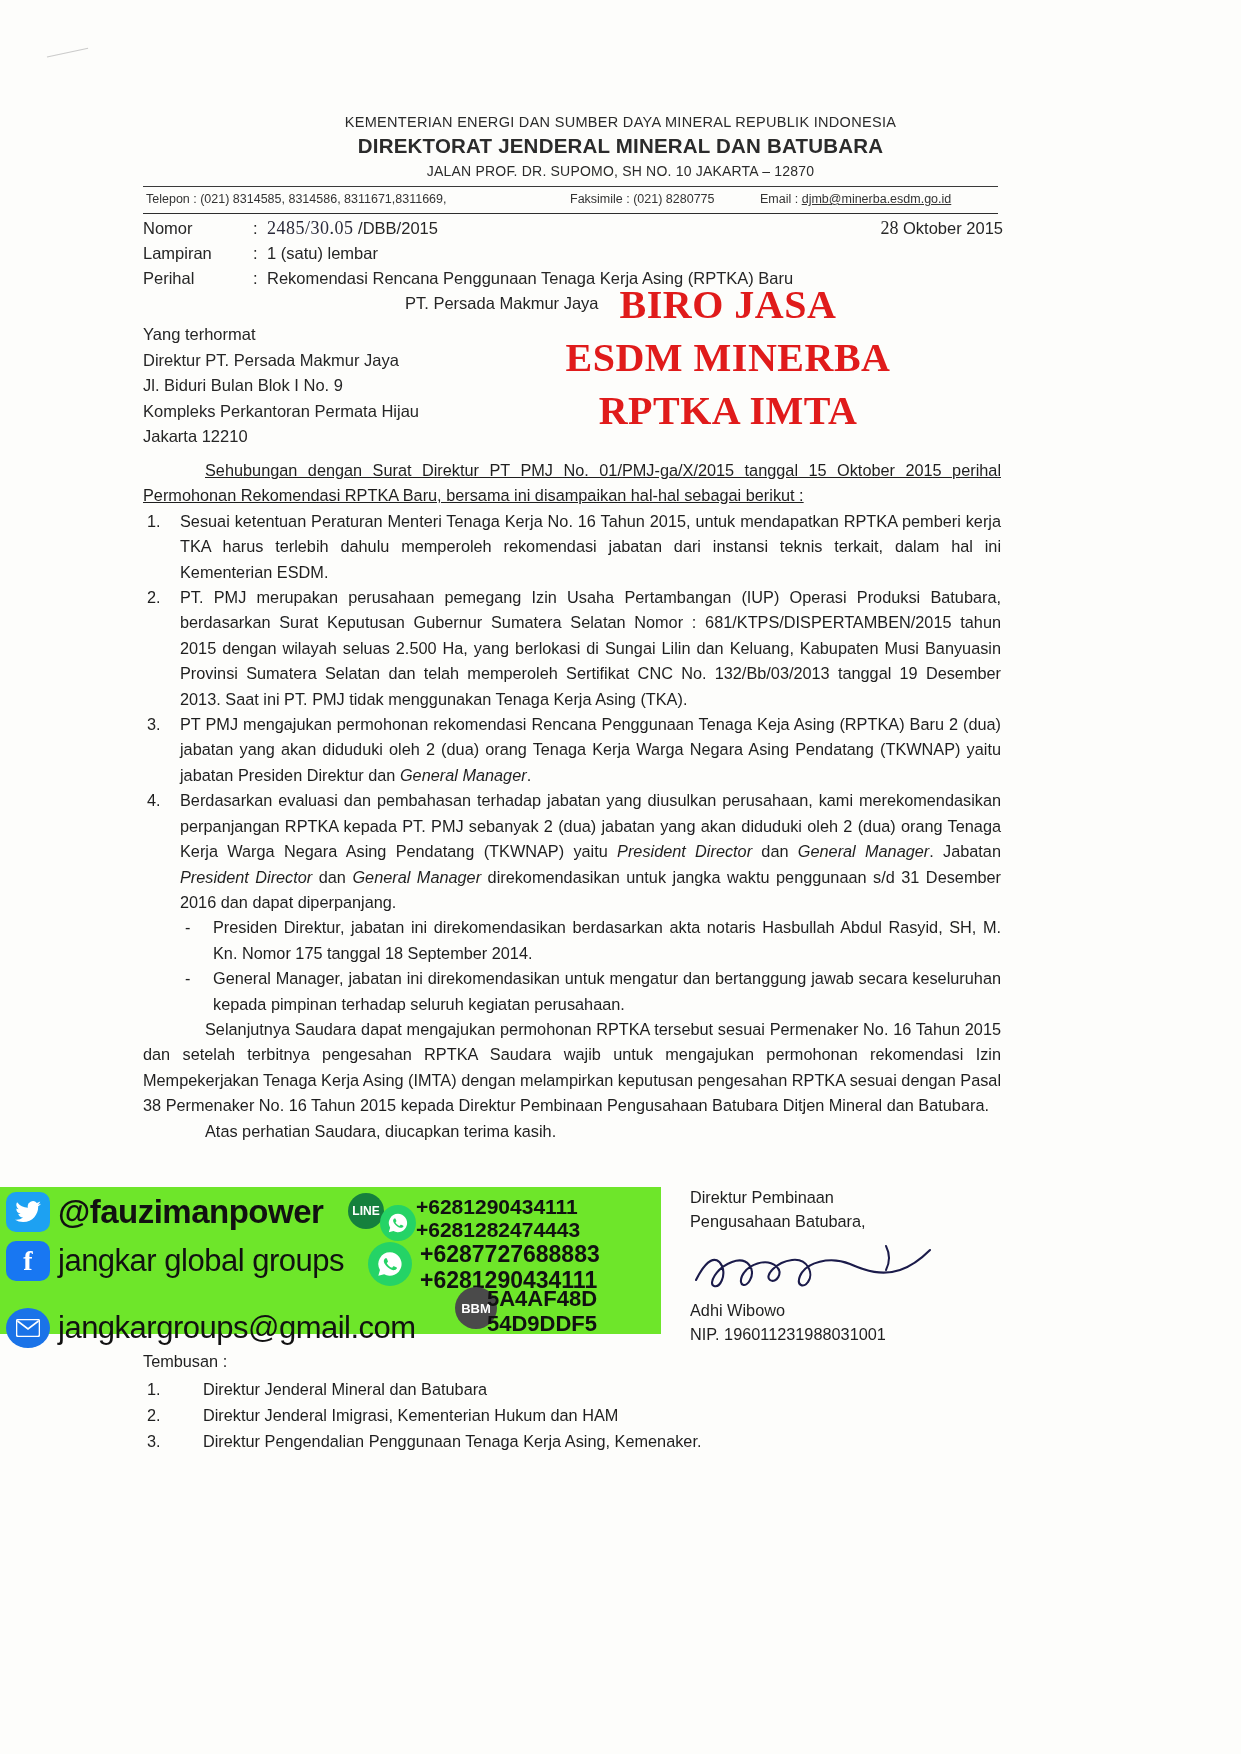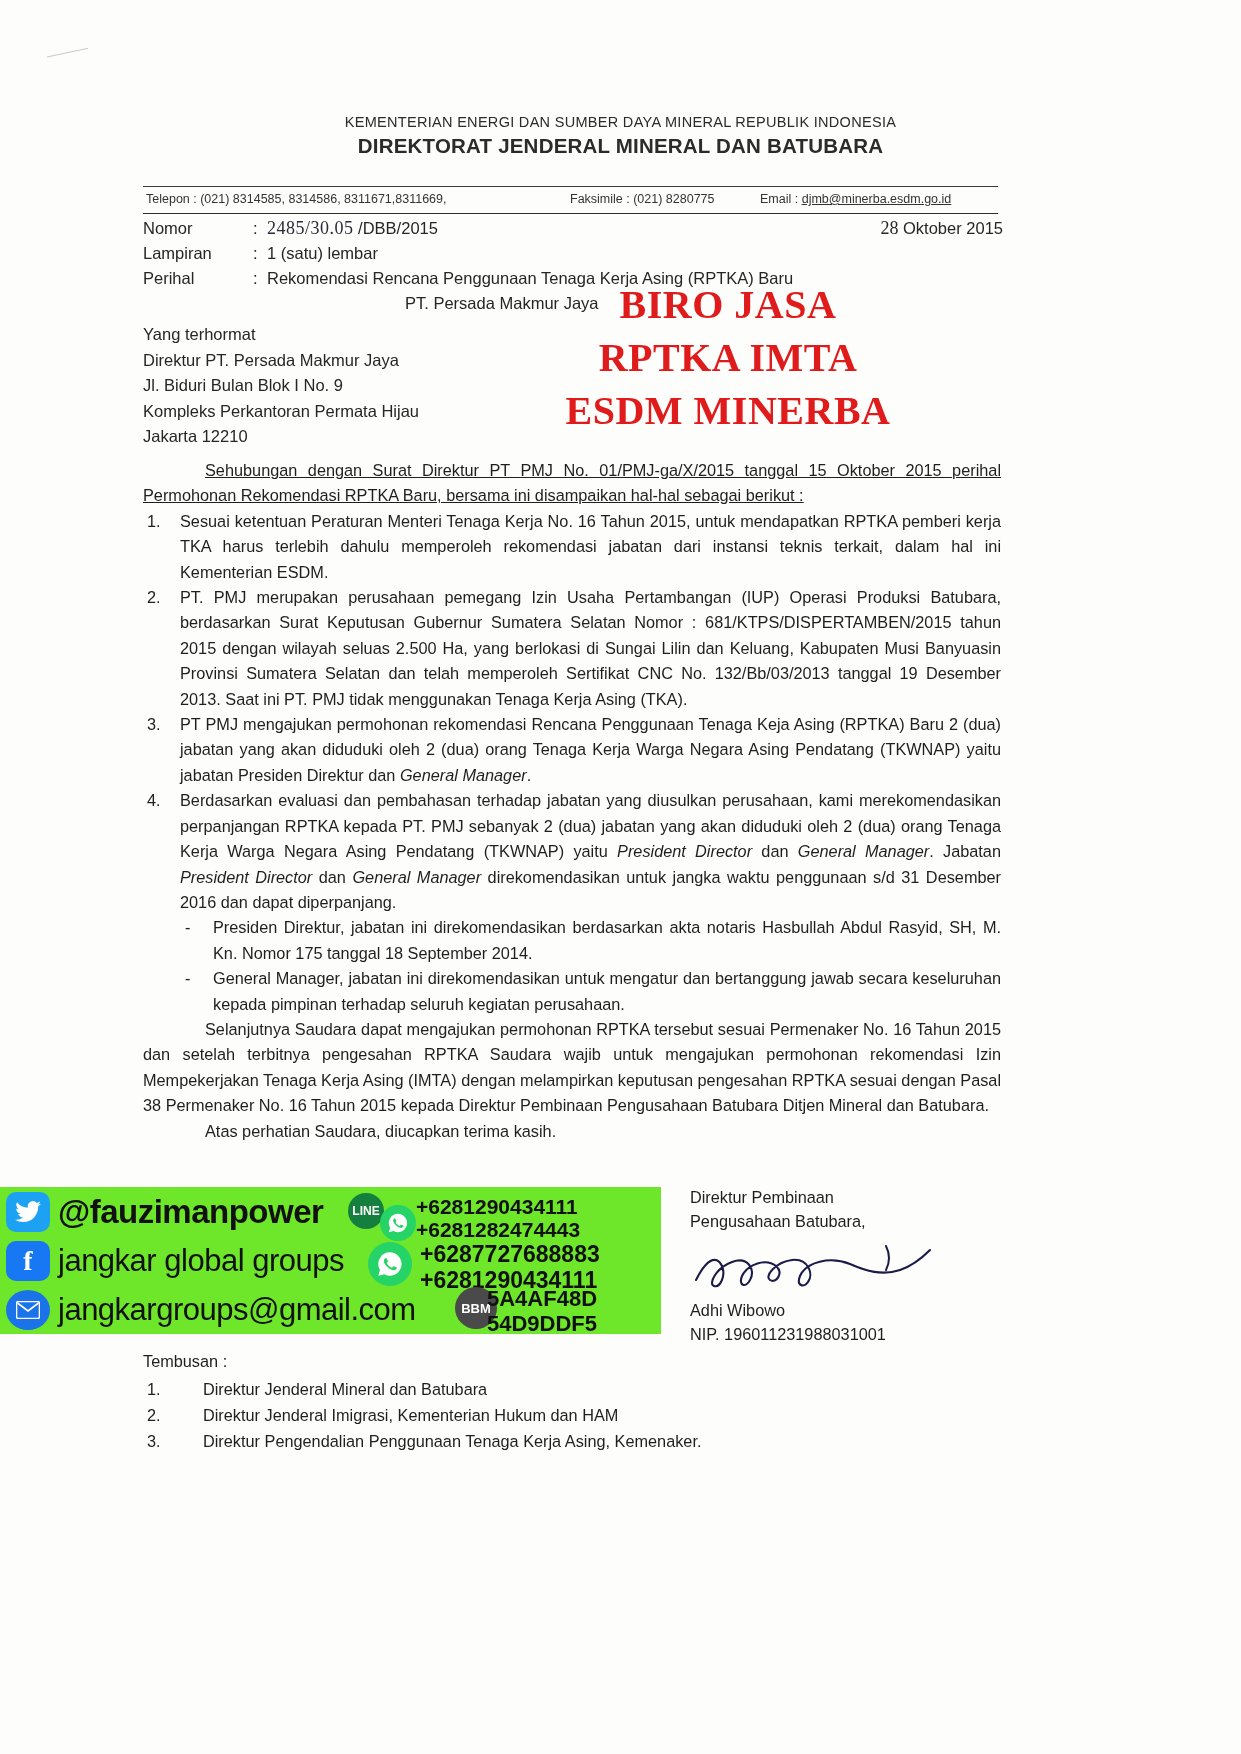--- a/index.html
+++ b/index.html
@@ -101,20 +101,21 @@
 </head>
 <body>
 
 <div class="page">
 
   <div class="scan-mark"></div>
 
   <div class="letterhead">
     <div class="lh-ministry">KEMENTERIAN ENERGI DAN SUMBER DAYA MINERAL REPUBLIK INDONESIA</div>
     <div class="lh-directorate">DIREKTORAT JENDERAL MINERAL DAN BATUBARA</div>
+    <div class="lh-address">JALAN PROF. DR. SUPOMO, SH NO.  10 JAKARTA – 12870</div>
   </div>
 
   <div class="rule top"></div>
   <div class="contactline">
     <span class="tel">Telepon : (021) 8314585, 8314586, 8311671,8311669,</span>
     <span class="fax">Faksimile : (021) 8280775</span>
     <span class="mail"><span>Email : </span><u>djmb@minerba.esdm.go.id</u></span>
   </div>
   <div class="rule bottom"></div>
 
@@ -144,22 +145,22 @@
   <div class="addressee">
     <div>Yang terhormat</div>
     <div>Direktur PT. Persada Makmur Jaya</div>
     <div>Jl. Biduri Bulan Blok I No. 9</div>
     <div>Kompleks Perkantoran Permata Hijau</div>
     <div>Jakarta 12210</div>
   </div>
 
   <div class="watermark">
     <div>BIRO JASA</div>
+    <div>ESDM MINERBA</div>
     <div>RPTKA IMTA</div>
-    <div>ESDM MINERBA</div>
   </div>
 
   <div class="body">
     <p class="intro">Sehubungan dengan Surat Direktur PT PMJ No. 01/PMJ-ga/X/2015 tanggal 15 Oktober 2015 perihal Permohonan Rekomendasi RPTKA Baru, bersama ini disampaikan hal-hal sebagai berikut :</p>
 
     <ol class="items">
       <li><span>Sesuai ketentuan Peraturan Menteri Tenaga Kerja No. 16 Tahun 2015, untuk mendapatkan RPTKA pemberi kerja TKA harus terlebih dahulu memperoleh rekomendasi jabatan dari instansi teknis terkait, dalam hal ini Kementerian ESDM.</span></li>
       <li><span>PT. PMJ merupakan perusahaan pemegang Izin Usaha Pertambangan (IUP) Operasi Produksi Batubara, berdasarkan Surat Keputusan Gubernur Sumatera Selatan Nomor : 681/KTPS/DISPERTAMBEN/2015 tahun 2015 dengan wilayah seluas 2.500 Ha, yang berlokasi di Sungai Lilin dan Keluang, Kabupaten Musi Banyuasin Provinsi Sumatera Selatan dan telah memperoleh Sertifikat CNC No. 132/Bb/03/2013 tanggal 19 Desember 2013. Saat ini PT. PMJ tidak menggunakan Tenaga Kerja Asing (TKA).</span></li>
       <li><span>PT PMJ mengajukan permohonan rekomendasi Rencana Penggunaan Tenaga Keja Asing (RPTKA) Baru 2 (dua) jabatan yang akan diduduki oleh 2 (dua) orang Tenaga Kerja Warga Negara Asing Pendatang (TKWNAP) yaitu jabatan Presiden Direktur dan </span><i>General Manager</i><span>.</span></li>
       <li><span>Berdasarkan evaluasi dan pembahasan terhadap jabatan yang diusulkan perusahaan, kami merekomendasikan perpanjangan RPTKA kepada PT. PMJ sebanyak 2 (dua) jabatan yang akan diduduki oleh 2 (dua) orang Tenaga Kerja Warga Negara Asing Pendatang (TKWNAP) yaitu </span><i>President Director</i><span> dan </span><i>General Manager</i><span>. Jabatan </span><i>President Director</i><span> dan </span><i>General Manager</i><span> direkomendasikan untuk jangka waktu penggunaan s/d 31 Desember 2016 dan dapat diperpanjang.</span></li>
@@ -196,21 +197,21 @@
           </svg>
       </span>
       <span class="handle">@fauzimanpower</span>
     </div>
 
     <div class="line" style="top:49px;">
       <span class="badge fb">f</span>
       <span class="handle small">jangkar global groups</span>
     </div>
 
-    <div class="line" style="top:98px;align-items:center;">
+    <div class="line" style="top:116px;align-items:center;">
       <span class="badge gm">
         <svg width="24" height="18" viewBox="0 0 24 18">
             <rect x="0.5" y="0.5" width="23" height="17" rx="2" fill="none" stroke="#fff" stroke-width="1.6"></rect>
             <path d="M1.5 2 L12 10 L22.5 2" fill="none" stroke="#fff" stroke-width="1.6"></path>
           </svg>
       </span>
       <span class="handle small">jangkargroups@gmail.com</span>
     </div>
 
     <span class="icon-round ic-line" style="position:absolute;left:348px;top:6px;">

